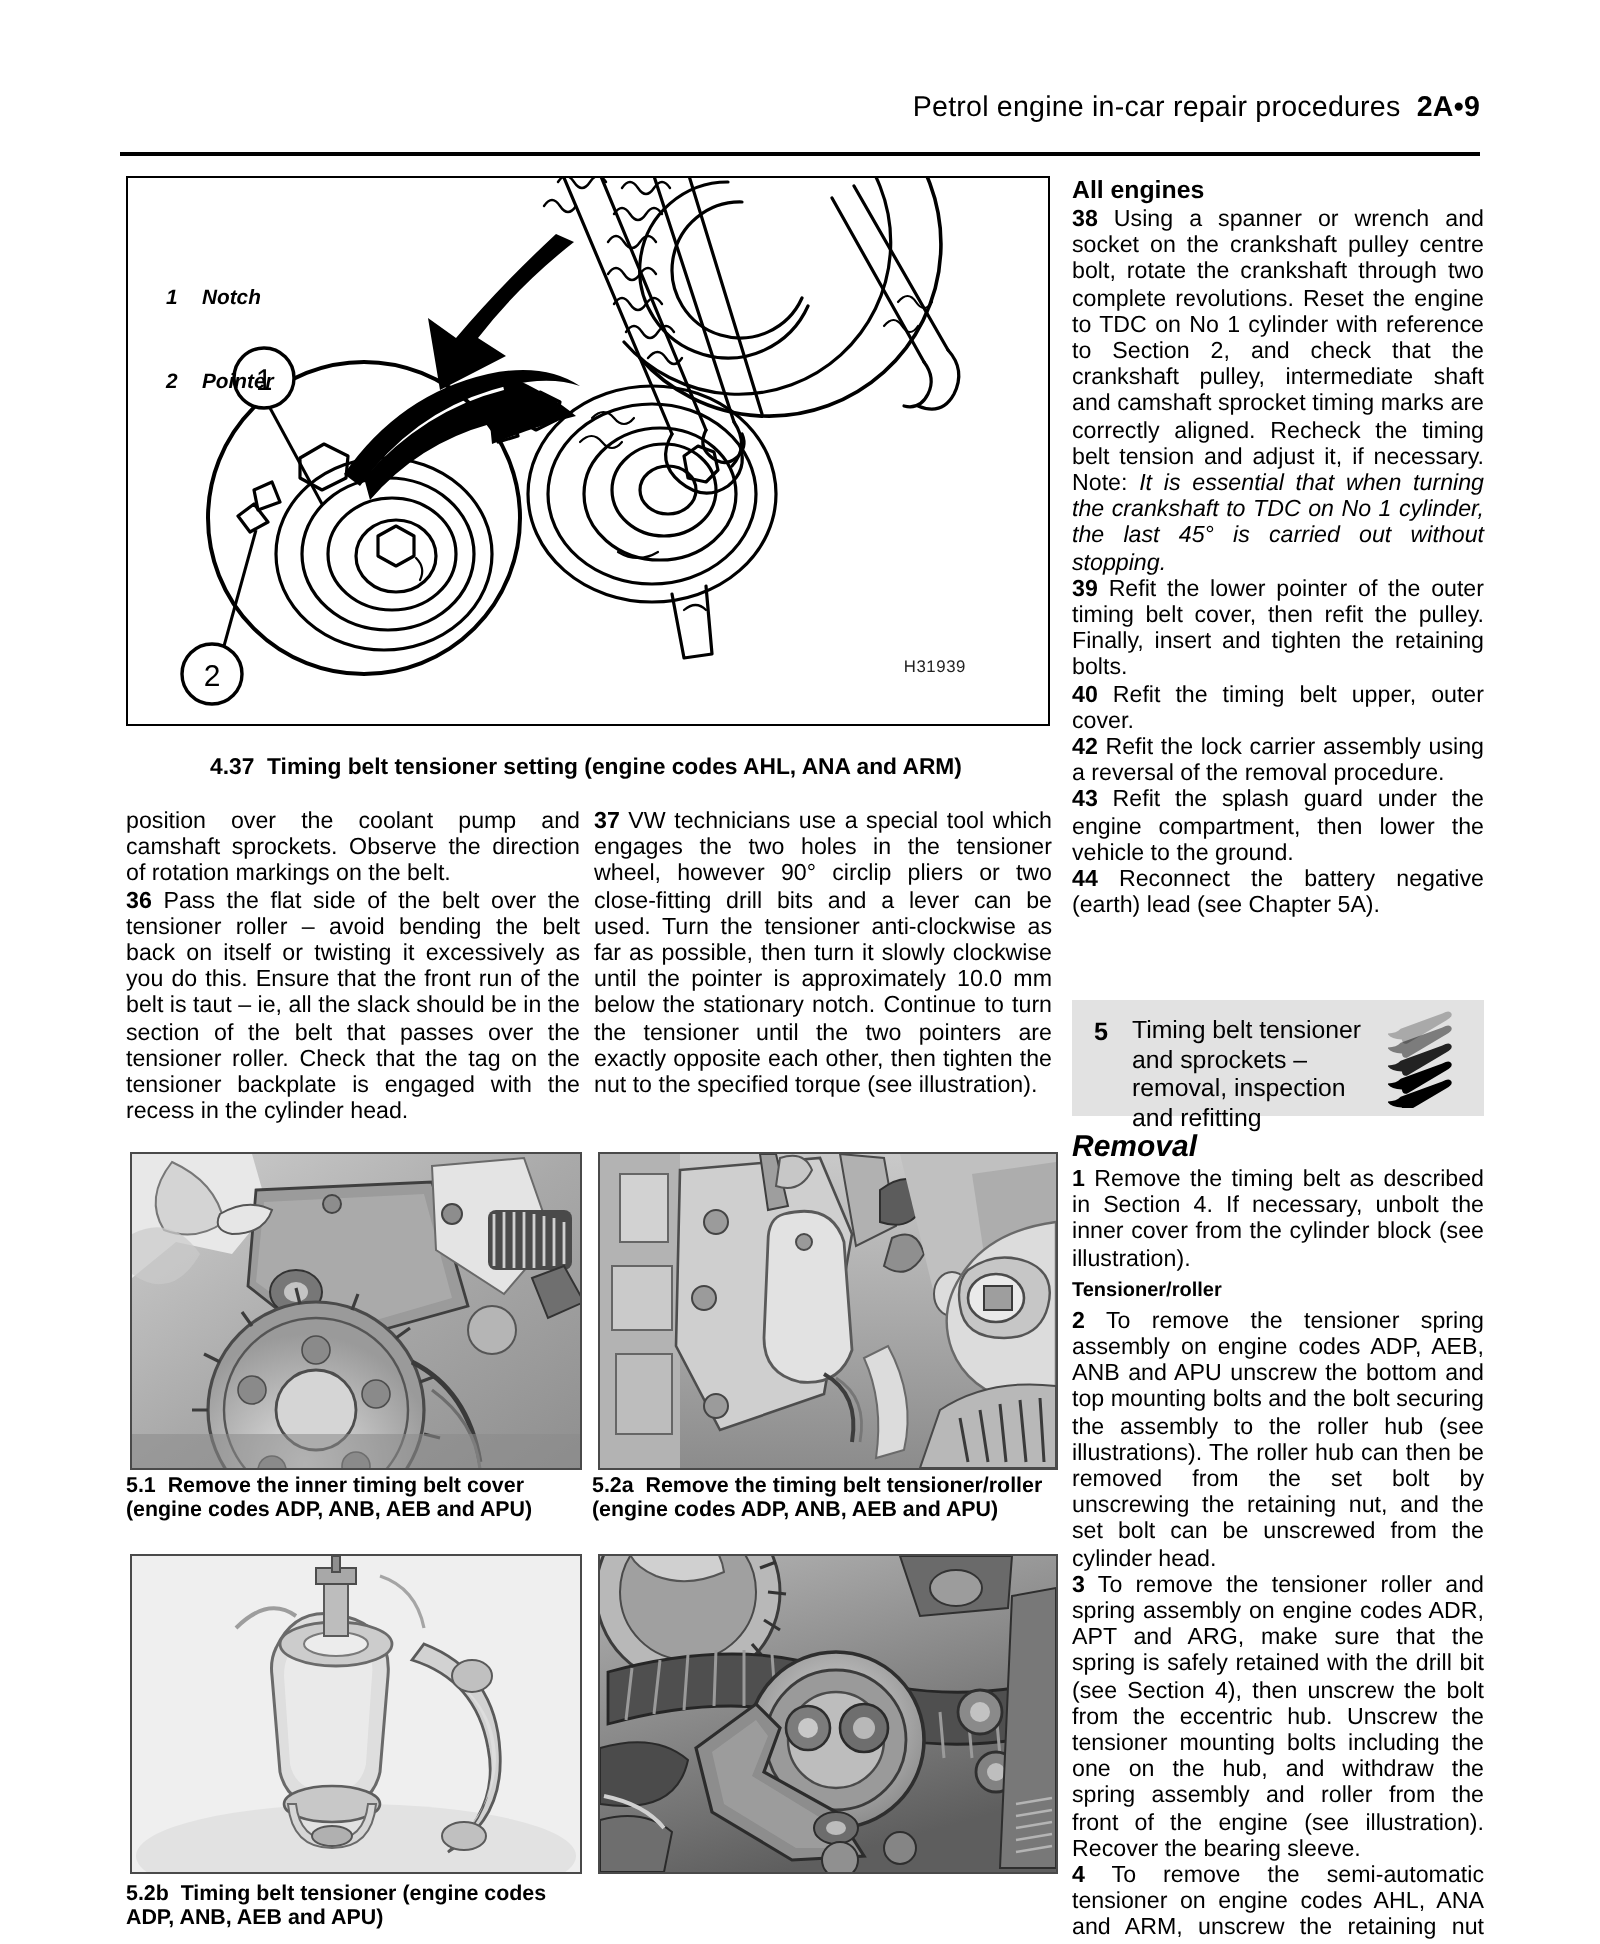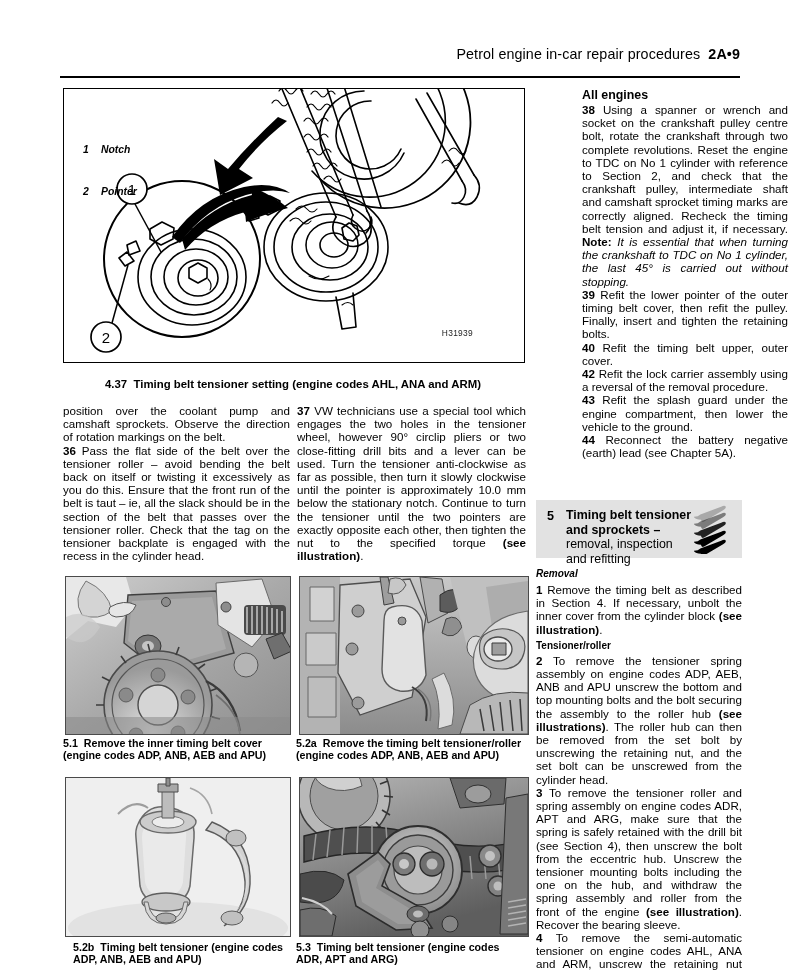--- a/index.html
+++ b/index.html
@@ -26,49 +26,49 @@
   
   p.t{
     margin:0;
     font-size:11.6px;
     line-height:13.2px;
     text-align:justify;
     hyphens:none;
   }
   p.t + p.t{margin-top:0px;}
   .num{font-weight:700;}
-  .b{font-weight:700;}
+  .b{font-weight:400;}
   .i{font-style:italic;}
   h3.sub{
     margin:2px 0 1px 0;
     font-size:12.4px;font-weight:700;line-height:14px;
   }
   h3.subit{
     margin:9px 0 2px 0;
-    font-size:10px;font-weight:700;font-style:italic;line-height:15px;
+    font-size:15px;font-weight:700;font-style:italic;line-height:15px;
   }
   h3.subtr{
     margin:3px 0 1px 0;
     font-size:10px;font-weight:700;line-height:14px;
   }
 
   
   .figbox{
     position:absolute;left:63px;top:88px;width:460px;height:273px;
     border:1.3px solid #000;background:#fff;overflow:hidden;
   }
   .fig-legend{
     position:absolute;left:19px;top:26px;
     font-size:10.4px;font-style:italic;line-height:14px;
     white-space:pre;
     font-weight:bold;
   }
   .fig-legend span.n{display:inline-block;width:18px;}
   .hnum{
-    position:absolute;right:51px;bottom:24px;
+    position:absolute;right:41px;bottom:24px;
     font-size:8.4px;letter-spacing:.3px;color:#222;
   }
   .figcap{
     position:absolute;left:63px;top:378px;width:460px;
     text-align:center;font-size:11.4px;font-weight:700;line-height:13px;
   }
 
   
   .photo{
     position:absolute;border:1px solid #4a4a4a;background:#d8d8d8;overflow:hidden;
@@ -84,21 +84,21 @@
     position:absolute;left:536px;top:500px;width:206px;height:58px;
     background:#e2e2e2;
   }
   .sechdr .snum{
     position:absolute;left:11px;top:9px;font-size:12.6px;font-weight:700;
   }
   .sechdr .stext{
     position:absolute;left:30px;top:8px;width:128px;
     font-size:12.4px;line-height:14.6px;
   }
-  .sechdr .stext .bb{font-weight:700;}
+  .sechdr .stext .bb{font-weight:400;}
   .spanners{
     position:absolute;right:4px;top:4px;width:44px;height:50px;
   }
 
   
 </style>
 </head>
 <body>
 
 <div class="page">
@@ -204,21 +204,21 @@
 
   <div style="position:absolute;left:63px;top:404px;width:227px;">
     <p class="t">position over the coolant pump and camshaft sprockets. Observe the direction of rotation markings on the belt.</p>
     <p class="t"><span class="num">36</span> <span>Pass the flat side of the belt over the tensioner roller – avoid bending the belt back on itself or twisting it excessively as you do this. Ensure that the front run of the belt is taut – ie, all the slack should be in the section of the belt that passes over the tensioner roller. Check that the tag on the tensioner backplate is engaged with the recess in the cylinder head.</span></p>
   </div>
 
   <div style="position:absolute;left:297px;top:404px;width:229px;">
     <p class="t"><span class="num">37</span> <span>VW technicians use a special tool which engages the two holes in the tensioner wheel, however 90° circlip pliers or two close-fitting drill bits and a lever can be used. Turn the tensioner anti-clockwise as far as possible, then turn it slowly clockwise until the pointer is approximately 10.0 mm below the stationary notch. Continue to turn the tensioner until the two pointers are exactly opposite each other, then tighten the nut to the specified torque </span><span class="b">(see illustration)</span><span>.</span></p>
   </div>
 
-  <div style="position:absolute;left:536px;top:86px;width:206px;margin-left:46px;">
+  <div style="position:absolute;left:536px;top:86px;width:206px;">
     <h3 class="sub">All engines</h3>
     <p class="t"><span class="num">38</span> <span>Using a spanner or wrench and socket on the crankshaft pulley centre bolt, rotate the crankshaft through two complete revolutions. Reset the engine to TDC on No 1 cylinder with reference to Section 2, and check that the crankshaft pulley, intermediate shaft and camshaft sprocket timing marks are correctly aligned. Recheck the timing belt tension and adjust it, if necessary. </span><span class="b">Note:</span><span class="i"> It is essential that when turning the crankshaft to TDC on No 1 cylinder, the last 45° is carried out without stopping.</span></p>
     <p class="t"><span class="num">39</span> <span>Refit the lower pointer of the outer timing belt cover, then refit the pulley. Finally, insert and tighten the retaining bolts.</span></p>
     <p class="t"><span class="num">40</span> <span>Refit the timing belt upper, outer cover.</span></p>
     <p class="t"><span class="num">42</span> <span>Refit the lock carrier assembly using a reversal of the removal procedure.</span></p>
     <p class="t"><span class="num">43</span> <span>Refit the splash guard under the engine compartment, then lower the vehicle to the ground.</span></p>
     <p class="t"><span class="num">44</span> <span>Reconnect the battery negative (earth) lead (see Chapter 5A).</span></p>
   </div>
 
   <div class="sechdr">
@@ -383,21 +383,21 @@
       <g>
         <path d="M146 44 q36 14 38 54 q2 34 -26 50 q26 -22 20 -52 q-6 -34 -38 -44z" fill="#d2d2d2" stroke="#5a5a5a" stroke-width="1.4"></path>
         <path d="M156 58 q26 18 24 48 q-2 26 -20 38 q22 -20 22 -42 q0 -30 -30 -46z" fill="#e0e0e0" opacity=".8"></path>
         <ellipse cx="170" cy="60" rx="10" ry="8" fill="#c0c0c0" stroke="#5a5a5a"></ellipse>
         <ellipse cx="166" cy="140" rx="11" ry="7" fill="#c0c0c0" stroke="#5a5a5a"></ellipse>
       </g>
       <path d="M52 36 q16 -16 30 -6" fill="none" stroke="#9d9d9d" stroke-width="2"></path>
       <path d="M124 10 q18 6 22 26" fill="none" stroke="#a5a5a5" stroke-width="1.6"></path>
     </svg>
   </div>
-  <div class="pcap" style="left:73px;top:941px;width:228px;">
+  <div class="pcap" style="left:63px;top:941px;width:228px;">
     <span>5.2b</span>&nbsp;&nbsp;<span>Timing belt tensioner (engine codes</span><br>
     <span>ADP, ANB, AEB and APU)</span>
   </div>
 
   <div class="photo" style="left:299px;top:777px;width:228px;height:158px;">
     <svg viewBox="0 0 228 158" preserveAspectRatio="none">
       <defs>
         <linearGradient id="g3" x1="0" y1="0" x2="0.4" y2="1">
           <stop offset="0%" stop-color="#b5b5b5"></stop>
             <stop offset="60%" stop-color="#828282"></stop>
@@ -455,18 +455,14 @@
       <circle cx="150" cy="146" r="8" fill="#858585" stroke="#2e2e2e"></circle>
 
       <path d="M0 96 q28 -8 44 6 q-6 28 -44 22z" fill="#4b4b4b" stroke="#2a2a2a"></path>
       <path d="M0 132 q22 -6 36 6 l-4 20 h-32z" fill="#6e6e6e" stroke="#2a2a2a"></path>
       <path d="M2 120 q20 4 30 16" fill="none" stroke="#d0d0d0" stroke-width="2"></path>
 
       <path d="M150 0 L206 0 L204 26 L160 30 Z" fill="#6a6a6a" stroke="#303030"></path>
       <ellipse cx="178" cy="16" rx="13" ry="9" fill="#9c9c9c" stroke="#333"></ellipse>
     </svg>
   </div>
-  <div class="pcap" style="left:296px;top:941px;width:234px;">
-    <span>5.3</span>&nbsp;&nbsp;<span>Timing belt tensioner (engine codes</span><br>
-    <span>ADR, APT and ARG)</span>
-  </div>
 
 </div>
 
 </body></html>

